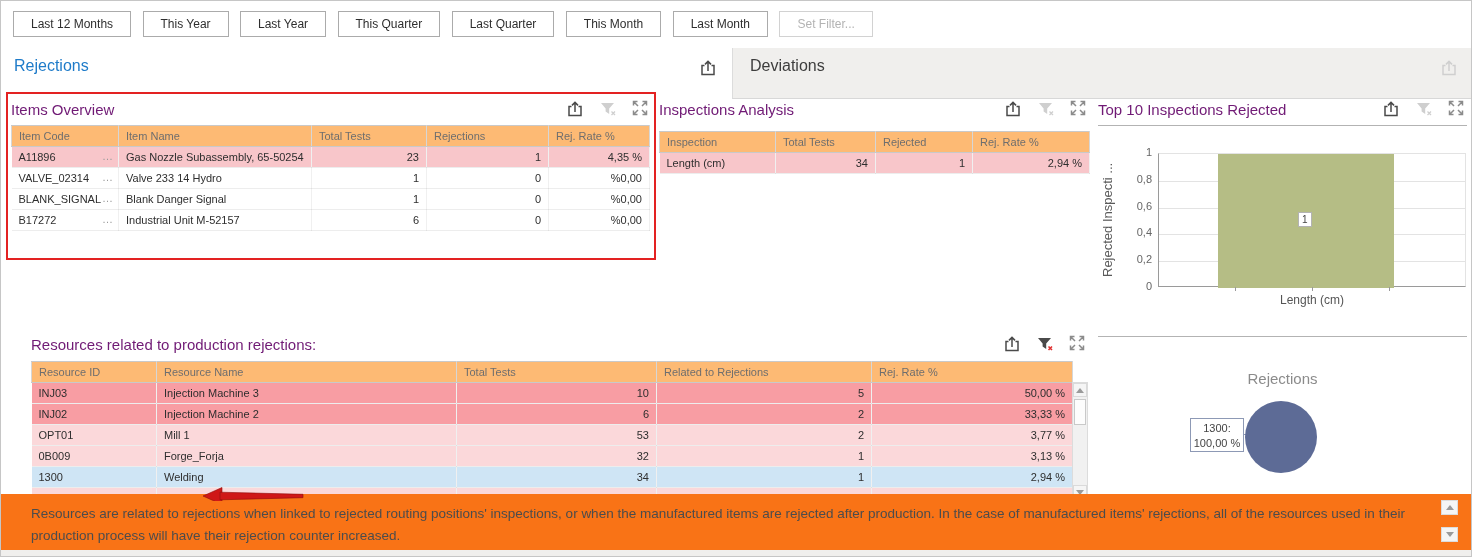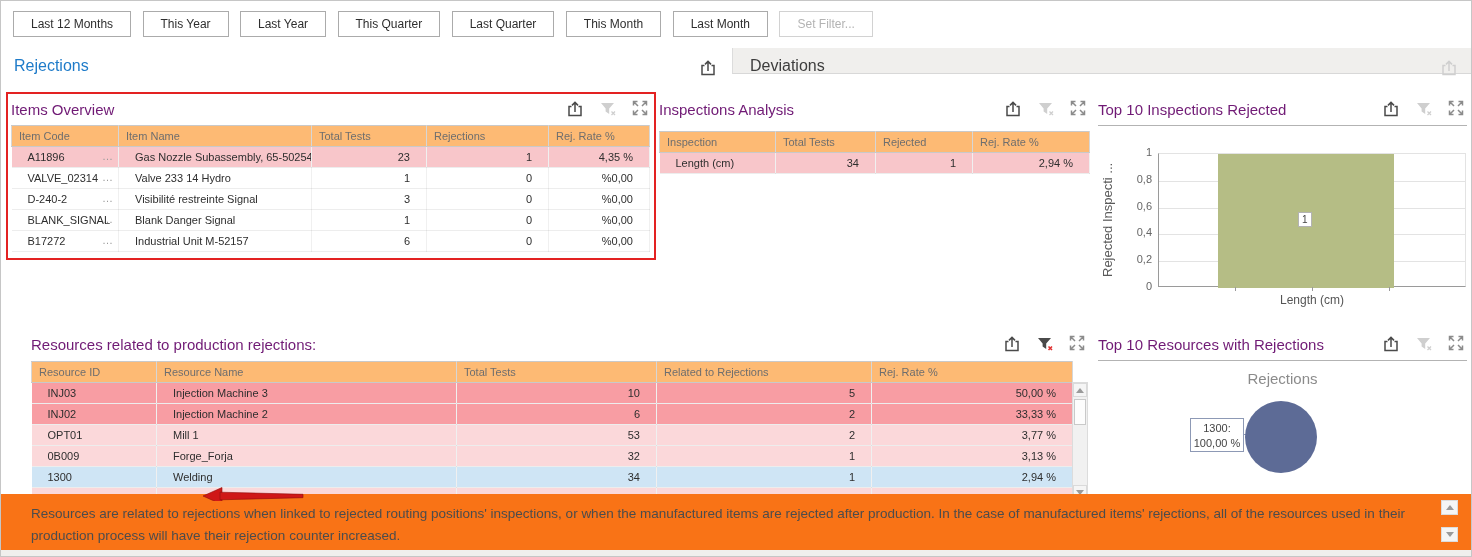--- a/index.html
+++ b/index.html
@@ -11,40 +11,40 @@
   
   #filter-bar { position:absolute; left:12px; top:10px; height:27px; white-space:nowrap; }
   .btn { display:inline-block; background:#fff; border:1px solid #ababab; padding:5px 17px 0 17px;
          height:26px; font-size:12px; color:#2e2e2e; margin-right:7px; text-align:center; }
   .btn.disabled { color:#b3b3b3; border-color:#d2d2d2; }
 
   
   #tabstrip { position:absolute; left:0; top:47px; width:1472px; height:39px; }
   #tab-active { position:absolute; left:0; top:0; width:731px; height:39px; background:#fff; }
   #tab-active .lbl { position:absolute; left:13px; top:9px; font-size:16px; color:#1e7bc9; }
-  #tab-inactive { position:absolute; left:731px; top:0; width:741px; height:26px;
+  #tab-inactive { position:absolute; left:731px; top:0; width:741px; height:51px;
                   background:#f0efed; border-bottom:1px solid #d8d8d8; border-left:1px solid #dcdcdc; }
   #tab-inactive .lbl { position:absolute; left:17px; top:9px; font-size:16px; color:#3d3d3d; }
 
   
   .ptitle { font-size:15px; color:#701a75; }
   .icon-row { display:flex; gap:13px; align-items:center; }
   .icon { width:20px; height:20px; display:inline-block; }
   .ic-dark { color:#4a4a4a; }
   .ic-gray { color:#8b8b8b; }
   .ic-light { color:#cfcfcf; }
   .titlebar { display:flex; justify-content:space-between; align-items:center; height:24px; }
 
   
   table.tbl { border-collapse:collapse; table-layout:fixed; font-size:11px; }
   .tbl th { background:#fdba74; color:#6e6e6e; font-weight:normal; text-align:left;
             border-top:1px solid #c9c9c9; border-bottom:1px solid #c9c9c9;
             border-right:1px solid #d6d6d6; padding:3px 7px; height:21px; white-space:nowrap; overflow:hidden; }
   .tbl th:first-child { border-left:1px solid #d6d6d6; }
-  .tbl td { padding:3px 16px; height:21px; color:#2e2e2e; white-space:nowrap; overflow:hidden;
+  .tbl td { padding:3px 7px; height:21px; color:#2e2e2e; white-space:nowrap; overflow:hidden;
             border-bottom:1px solid rgba(0,0,0,0.07); border-right:1px solid rgba(0,0,0,0.06); }
   .ta-r { text-align:right; }
   .r-pink   { background:#f8c6ca; }
   .r-strong { background:#f89da3; }
   .r-light  { background:#fbd8da; }
   .r-sel    { background:#cfe5f5; }
   .cellflex { position:relative; }
   .ell { position:absolute; right:5px; top:3px; color:#9a9a9a; }
 
   
@@ -176,27 +176,20 @@
           <td class="cellflex"><span>A11896</span><span class="ell">…</span></td>
           <td>Gas Nozzle Subassembly, 65-50254</td>
           <td class="ta-r">23</td>
           <td class="ta-r">1</td>
           <td class="ta-r">4,35 %</td>
         </tr>
         <tr>
           <td class="cellflex"><span>VALVE_02314</span><span class="ell">…</span></td>
           <td>Valve 233 14 Hydro</td>
           <td class="ta-r">1</td>
-          <td class="ta-r">0</td>
-          <td class="ta-r">%0,00</td>
-        </tr>
-        <tr>
-          <td class="cellflex"><span>D-240-2</span><span class="ell">…</span></td>
-          <td>Visibilité restreinte Signal</td>
-          <td class="ta-r">3</td>
           <td class="ta-r">0</td>
           <td class="ta-r">%0,00</td>
         </tr>
         <tr>
           <td class="cellflex"><span>BLANK_SIGNAL</span><span class="ell">…</span></td>
           <td>Blank Danger Signal</td>
           <td class="ta-r">1</td>
           <td class="ta-r">0</td>
           <td class="ta-r">%0,00</td>
         </tr>
@@ -385,36 +378,20 @@
       </div>
 
       <svg id="arrow-annot" viewBox="0 0 102 20">
         <polygon points="0,10 19,1.5 19,18.5" fill="#cf1717" stroke="#8e0d0d" stroke-width="0.6"></polygon>
         <polygon points="17,6.2 100,8.3 100,11.7 17,13.8" fill="#cf1717" stroke="#8e0d0d" stroke-width="0.6"></polygon>
       </svg>
     </div>
   </div>
 
   <div id="chart2-panel">
-    <div class="titlebar">
-      <span class="ptitle">Top 10 Resources with Rejections</span>
-      <span class="icon-row">
-        <span class="icon ic-dark"><svg viewBox="0 0 20 20" width="20" height="20">
-              <path d="M6.5 7.5 H4 V16.5 H16 V7.5 H13.5" fill="none" stroke="currentColor" stroke-width="1.5"></path>
-              <path d="M10 13 V3.5 M7 6.4 L10 3.4 L13 6.4" fill="none" stroke="currentColor" stroke-width="1.5"></path>
-            </svg></span>
-        <span class="icon ic-light"><svg viewBox="0 0 20 20" width="20" height="20">
-              <path d="M3 4 H16 L11.2 9.4 V15 L7.6 12.4 V9.4 Z" fill="currentColor"></path>
-              <path d="M13.5 12.5 L17 16 M17 12.5 L13.5 16" stroke="currentColor" stroke-width="1.3"></path>
-            </svg></span>
-        <span class="icon ic-gray"><svg viewBox="0 0 18 18" width="18" height="18">
-              <path d="M2.5 6.5 V2.5 H6.5 M2.5 2.5 L7 7 M11.5 2.5 H15.5 V6.5 M15.5 2.5 L11 7 M15.5 11.5 V15.5 H11.5 M15.5 15.5 L11 11 M6.5 15.5 H2.5 V11.5 M2.5 15.5 L7 11" fill="none" stroke="currentColor" stroke-width="1.5"></path>
-            </svg></span>
-      </span>
-    </div>
     <div class="sep"></div>
     <div id="pie-title">Rejections</div>
     <div id="callout">
       <div>1300:</div>
       <div>100,00 %</div>
     </div>
     <div id="callout-line"></div>
     <div id="pie"></div>
   </div>
 

